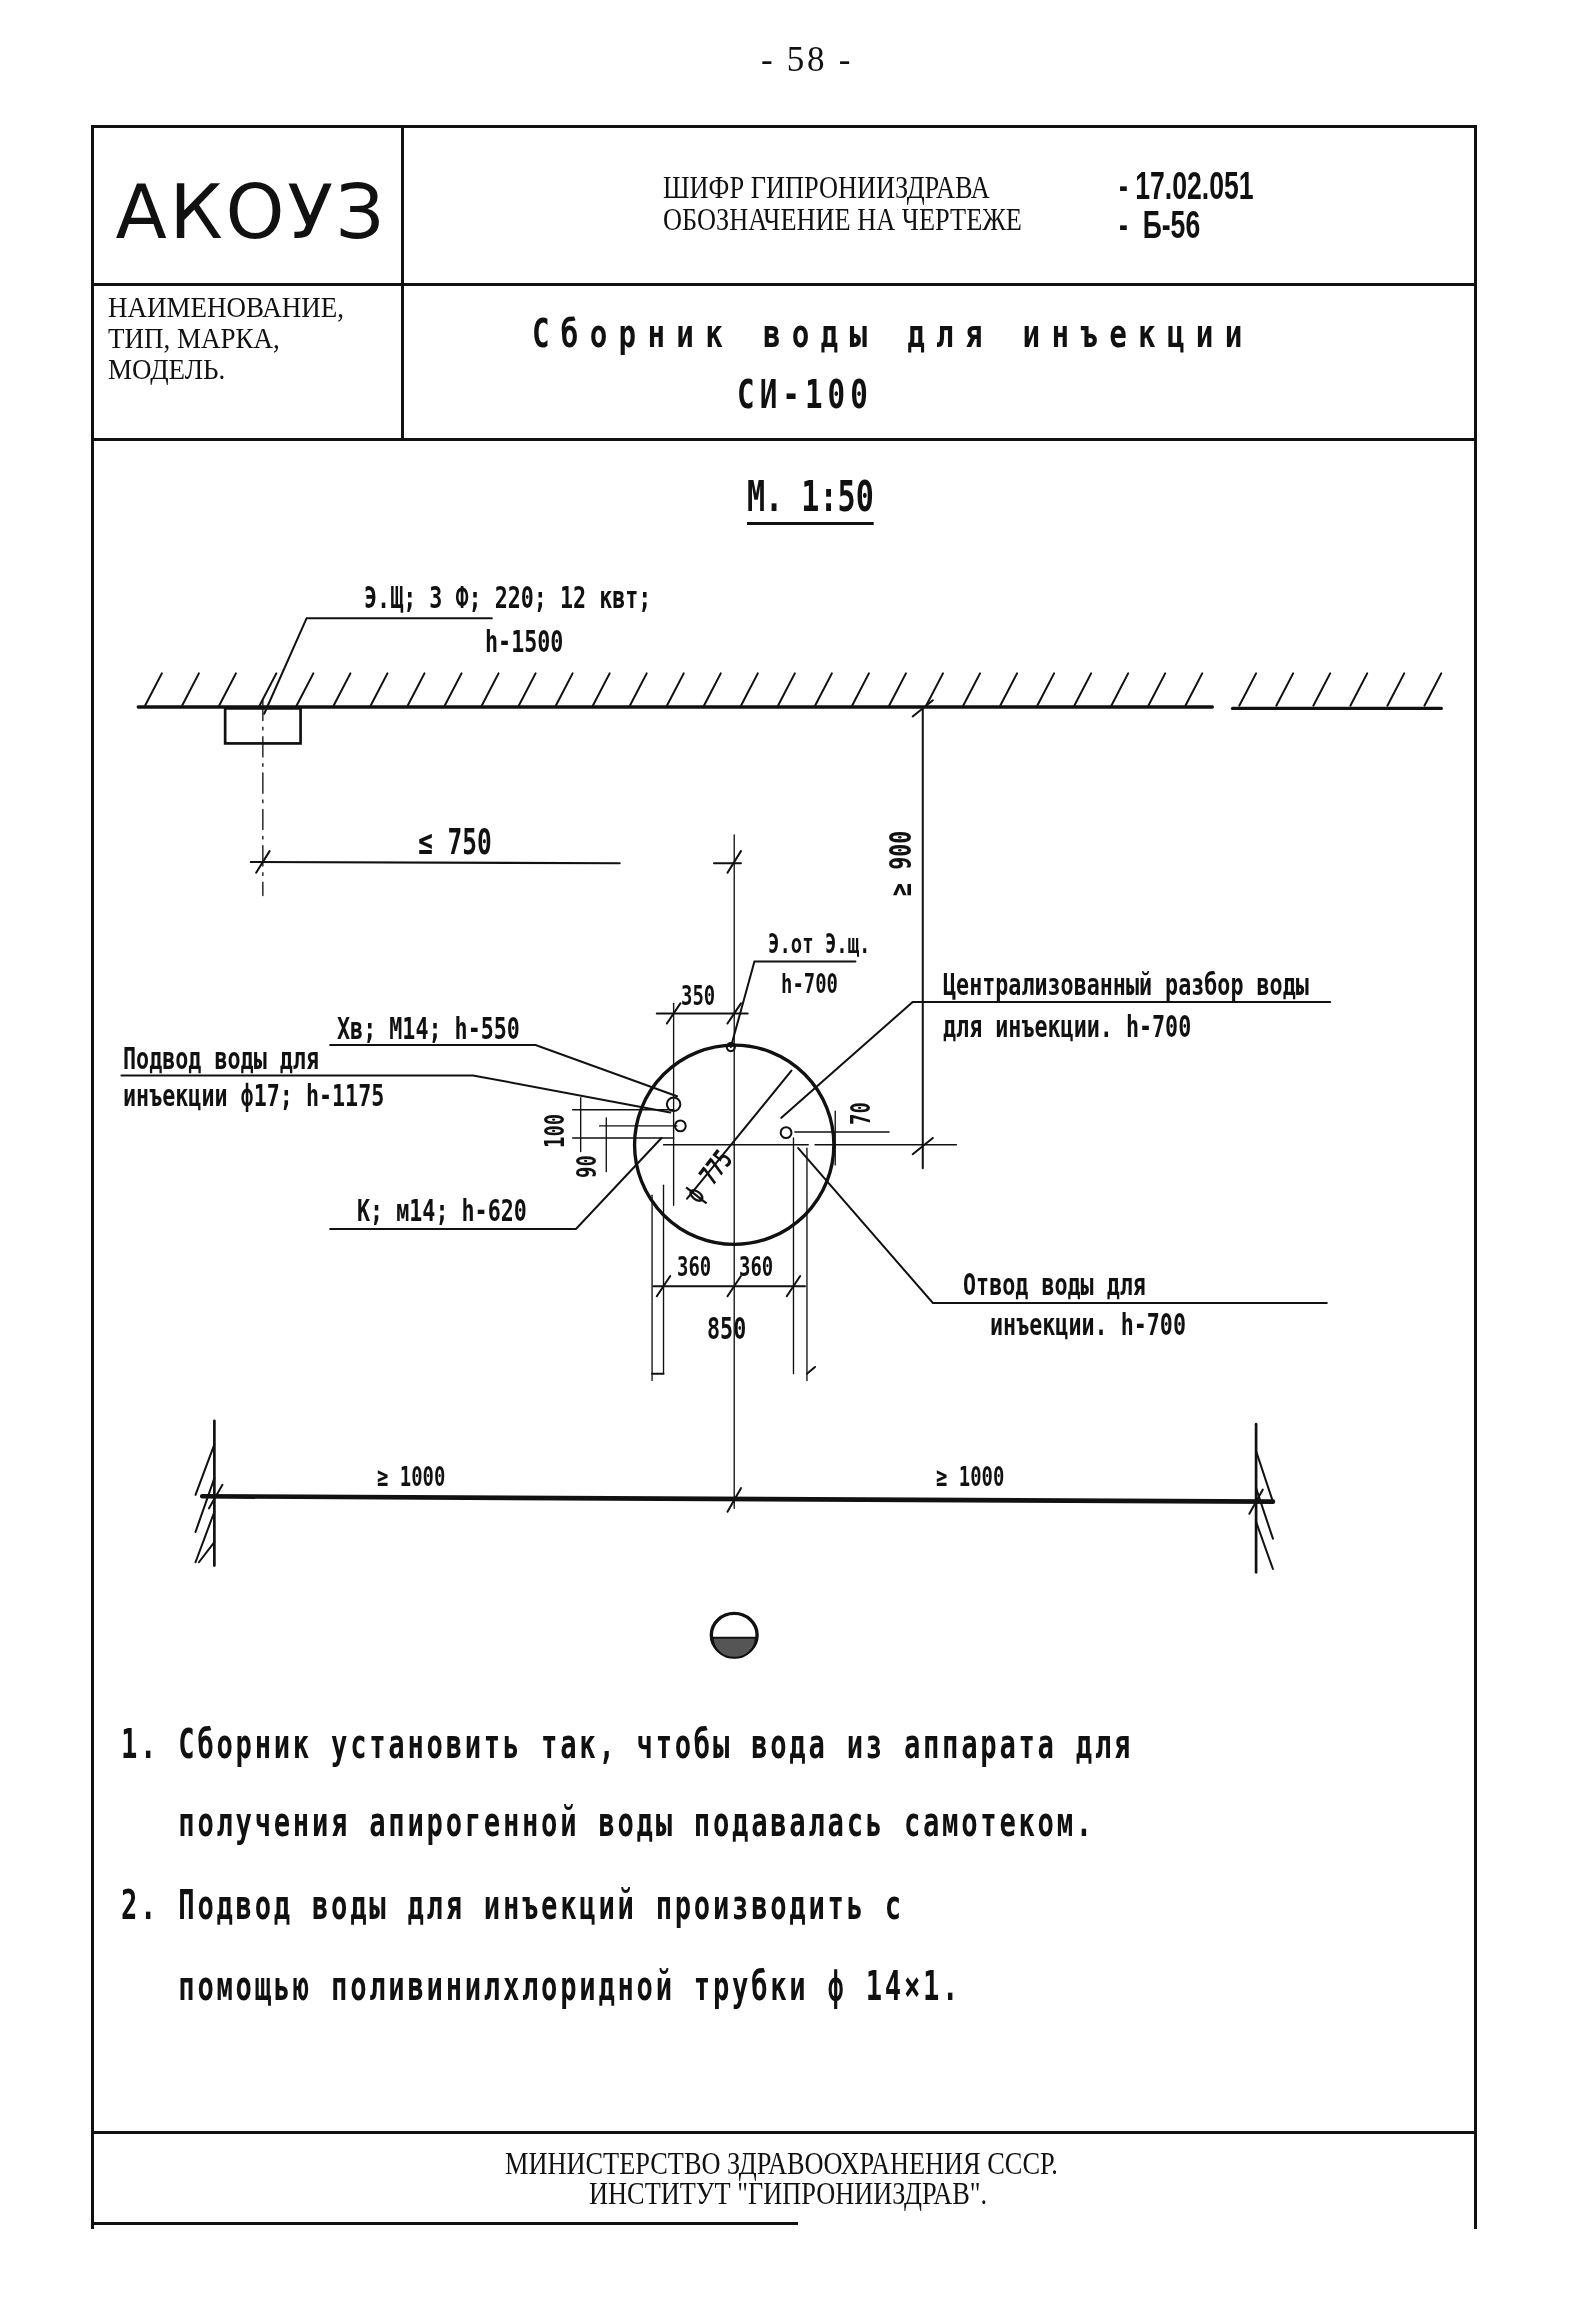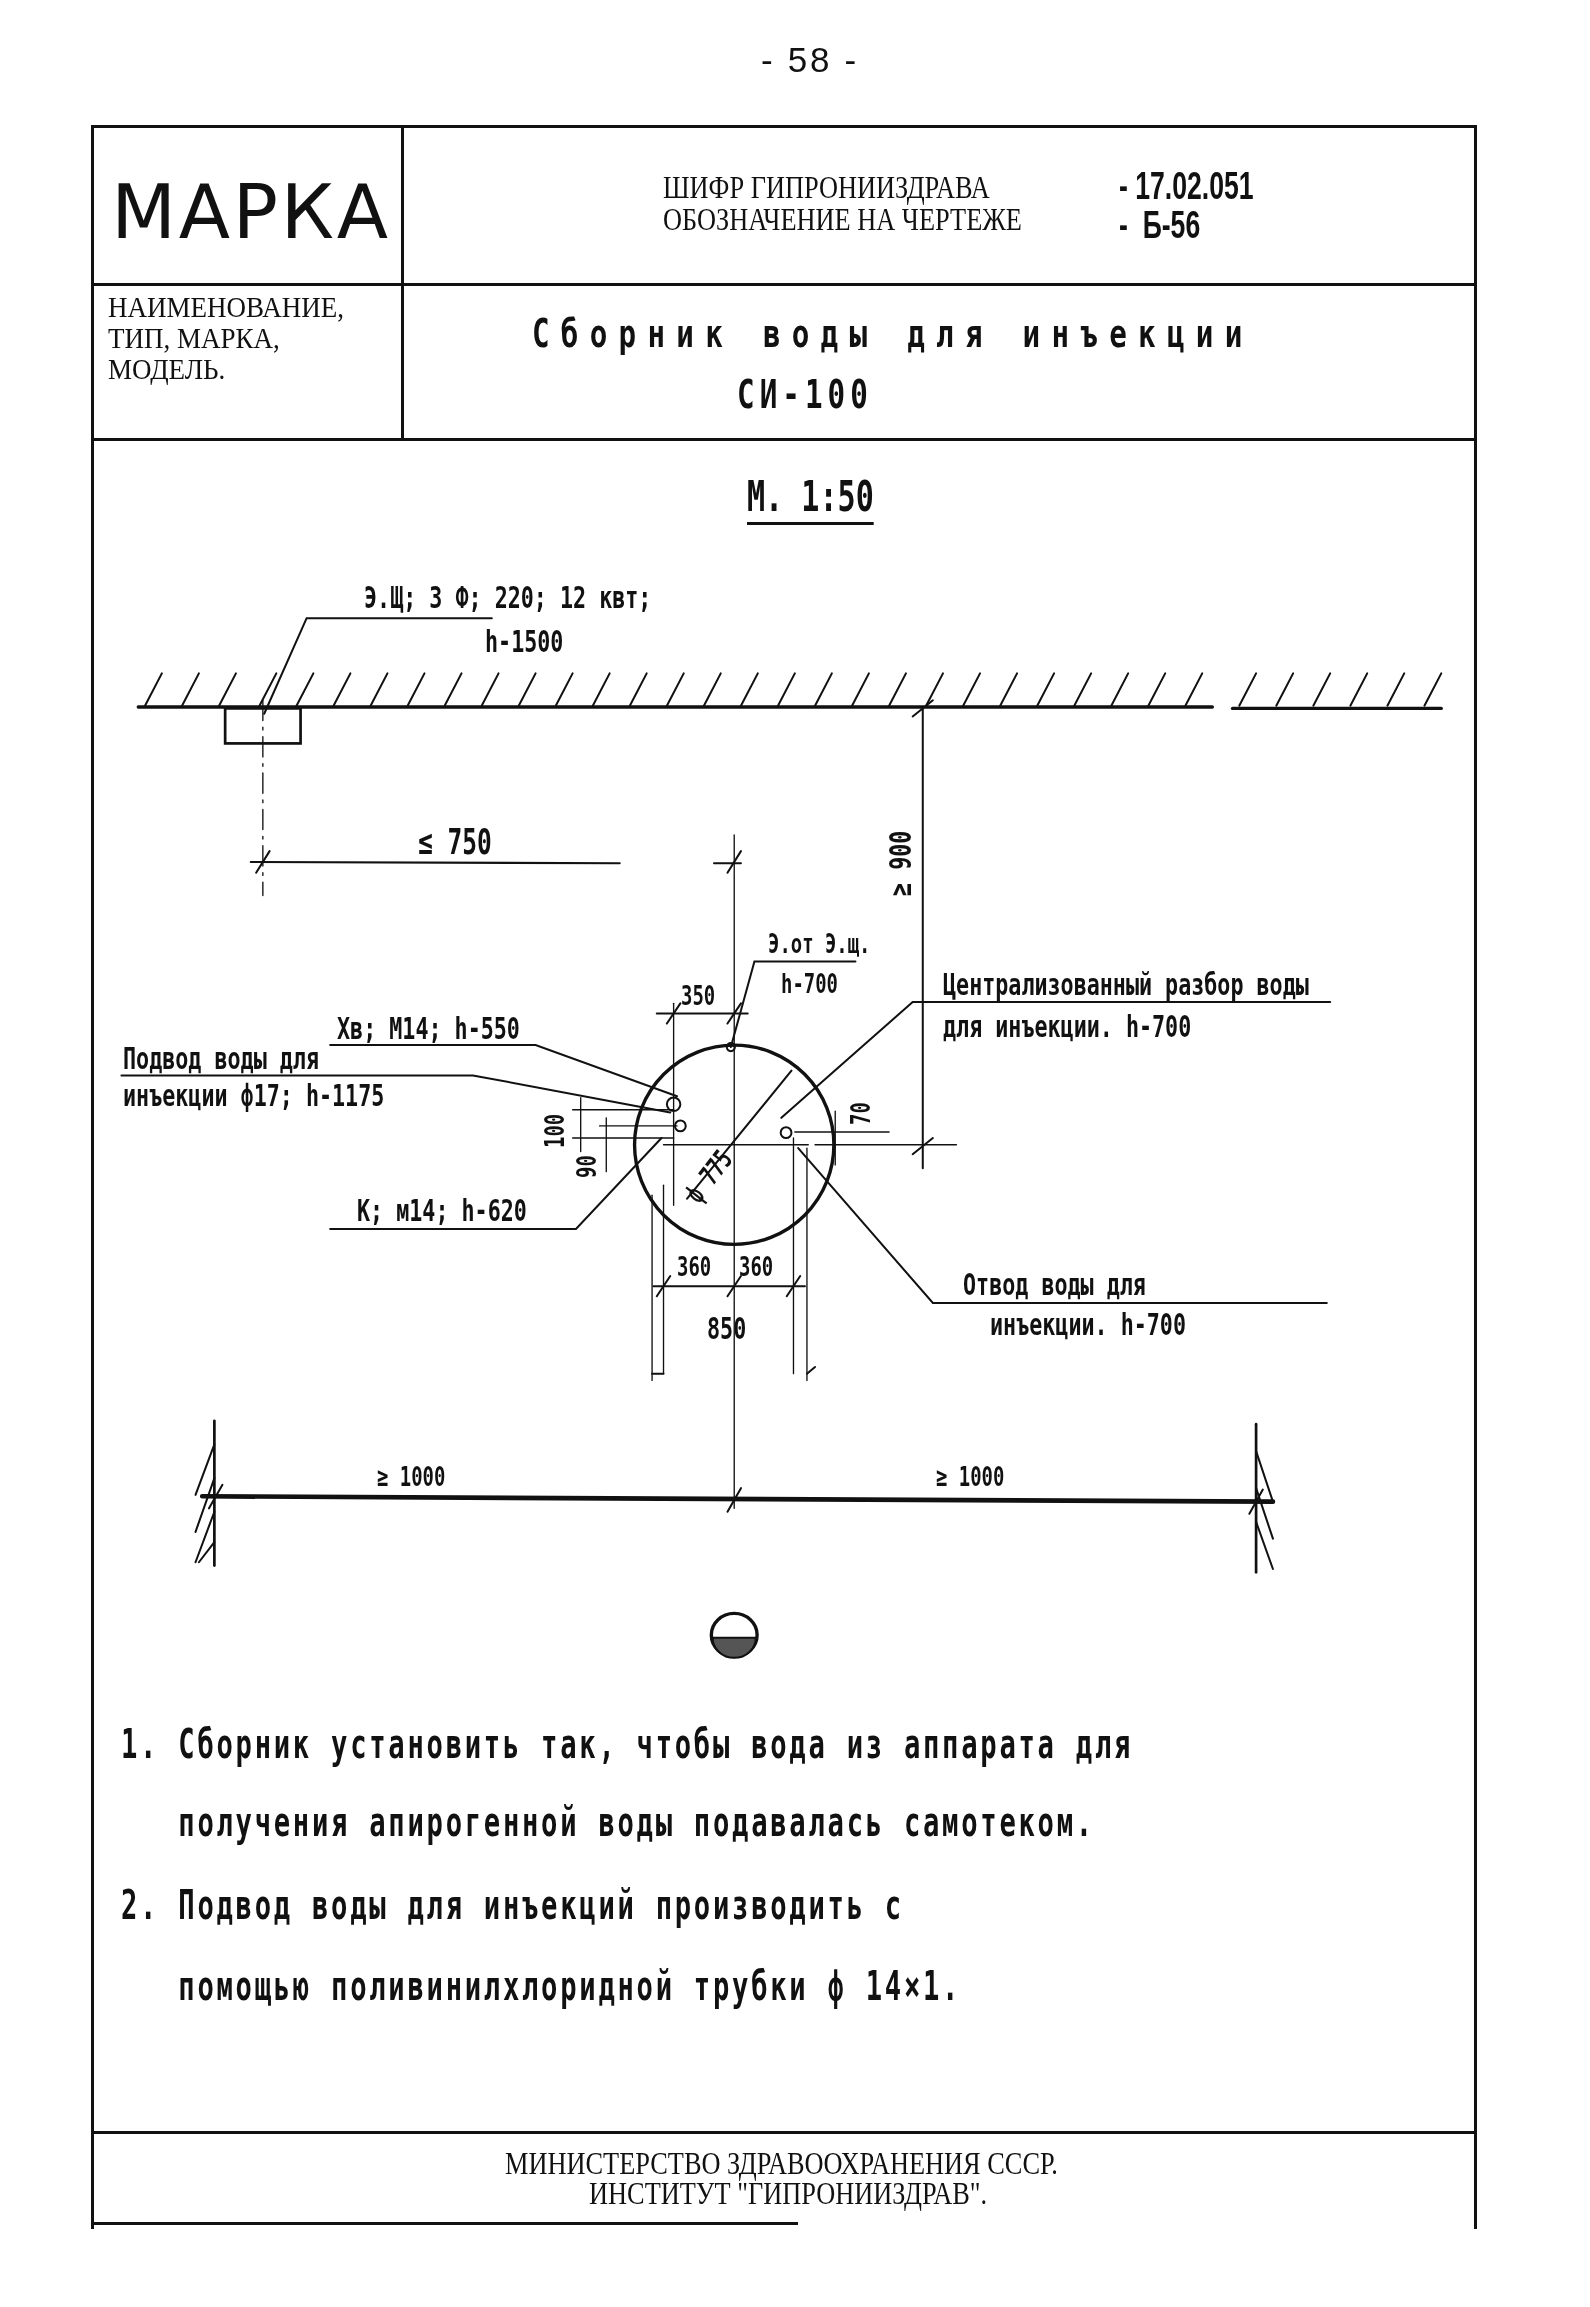--- a/index.html
+++ b/index.html
@@ -1,19 +1,19 @@
 <!DOCTYPE html>
 <html style="font-size:10.8px"><head>
 <meta charset="utf-8">
 <style>
   html, body { margin: 0; padding: 0; background: #ffffff; }
   body { width: 1591px; height: 2307px; position: relative; overflow: hidden;
          font-family: "DejaVu Sans Mono", monospace; color: #111; }
   .abs { position: absolute; }
-  .page-num { left: 761px; top: 40px; font-family: Liberation Sans, sans-serif; font-size: 35px; letter-spacing: 2.7px; }
+  .page-num { left: 761px; top: 40px; font-family: Liberation Serif, serif; font-size: 35px; letter-spacing: 2.7px; }
   .frame { left: 91px; top: 125px; width: 1386px; height: 2104px; border: 3.4px solid #111; border-bottom: none; box-sizing: border-box; }
   .hline { background: #111; height: 3.4px; }
   .vline { background: #111; width: 3.4px; }
   .org-code { left: 101px; top: 168px; width: 300px; text-align: center; font-family: "DejaVu Sans", sans-serif; font-size: 75px; letter-spacing: 2.7px; font-weight: 400; }
   .cipher { left: 663px; top: 172px; font-family: "Liberation Serif", serif; font-size: 31px; line-height: 32px; transform: scaleX(0.85); transform-origin: left; white-space: pre; }
   .cipher-val { left: 1119px; top: 167px; font-family: "Liberation Sans Narrow", "Liberation Sans", sans-serif; font-size: 38px; font-weight: bold; line-height: 39px; transform: scaleX(0.7); transform-origin: left; white-space: pre; }
   .label-name { left: 108px; top: 291px; font-family: "Liberation Serif", serif; font-size: 30px; line-height: 31px; white-space: pre; transform: scaleX(0.9); transform-origin: left; }
   .title { left: 532px; top: 311px; font-family: "DejaVu Sans Mono", monospace; font-weight: bold; font-size: 39px; letter-spacing: 15px; transform: scaleX(0.75); transform-origin: left; white-space: pre; }
   .subtitle { left: 737px; top: 372px; font-family: "DejaVu Sans Mono", monospace; font-weight: bold; font-size: 39px; letter-spacing: 6.7px; transform: scaleX(0.75); transform-origin: left; white-space: pre; }
   .scale { left: 747px; top: 471px; font-family: "DejaVu Sans Mono", monospace; font-weight: bold; font-size: 43px; transform: scaleX(0.7); transform-origin: left; white-space: pre; border-bottom: 3.4px solid #111; padding-bottom: 1.3px; }
@@ -29,21 +29,21 @@
 <div class="abs page-num">- 58 -</div>
 
 <div class="abs frame"></div>
 
 <div class="abs hline" style="left:91px; top:283px; width:1386px;"></div>
 <div class="abs hline" style="left:91px; top:438px; width:1386px;"></div>
 <div class="abs vline" style="left:401px; top:125px; height:316px;"></div>
 <div class="abs hline" style="left:91px; top:2131px; width:1386px;"></div>
 <div class="abs hline" style="left:91px; top:2222px; width:707px; height:2.7px;"></div>
 
-<div class="abs org-code">МАРКА</div>
+<div class="abs org-code">АКОУЗ</div>
 <div class="abs cipher"><span>ШИФР ГИПРОНИИЗДРАВА</span>
 <span>ОБОЗНАЧЕНИЕ НА ЧЕРТЕЖЕ</span></div>
 <div class="abs cipher-val"><span>- 17.02.051</span>
 <span>-  Б-56</span></div>
 
 <div class="abs label-name"><span>НАИМЕНОВАНИЕ,</span>
 <span>ТИП, МАРКА,</span>
 <span>МОДЕЛЬ.</span></div>
 
 <div class="abs title">Сборник воды для инъекции</div>

